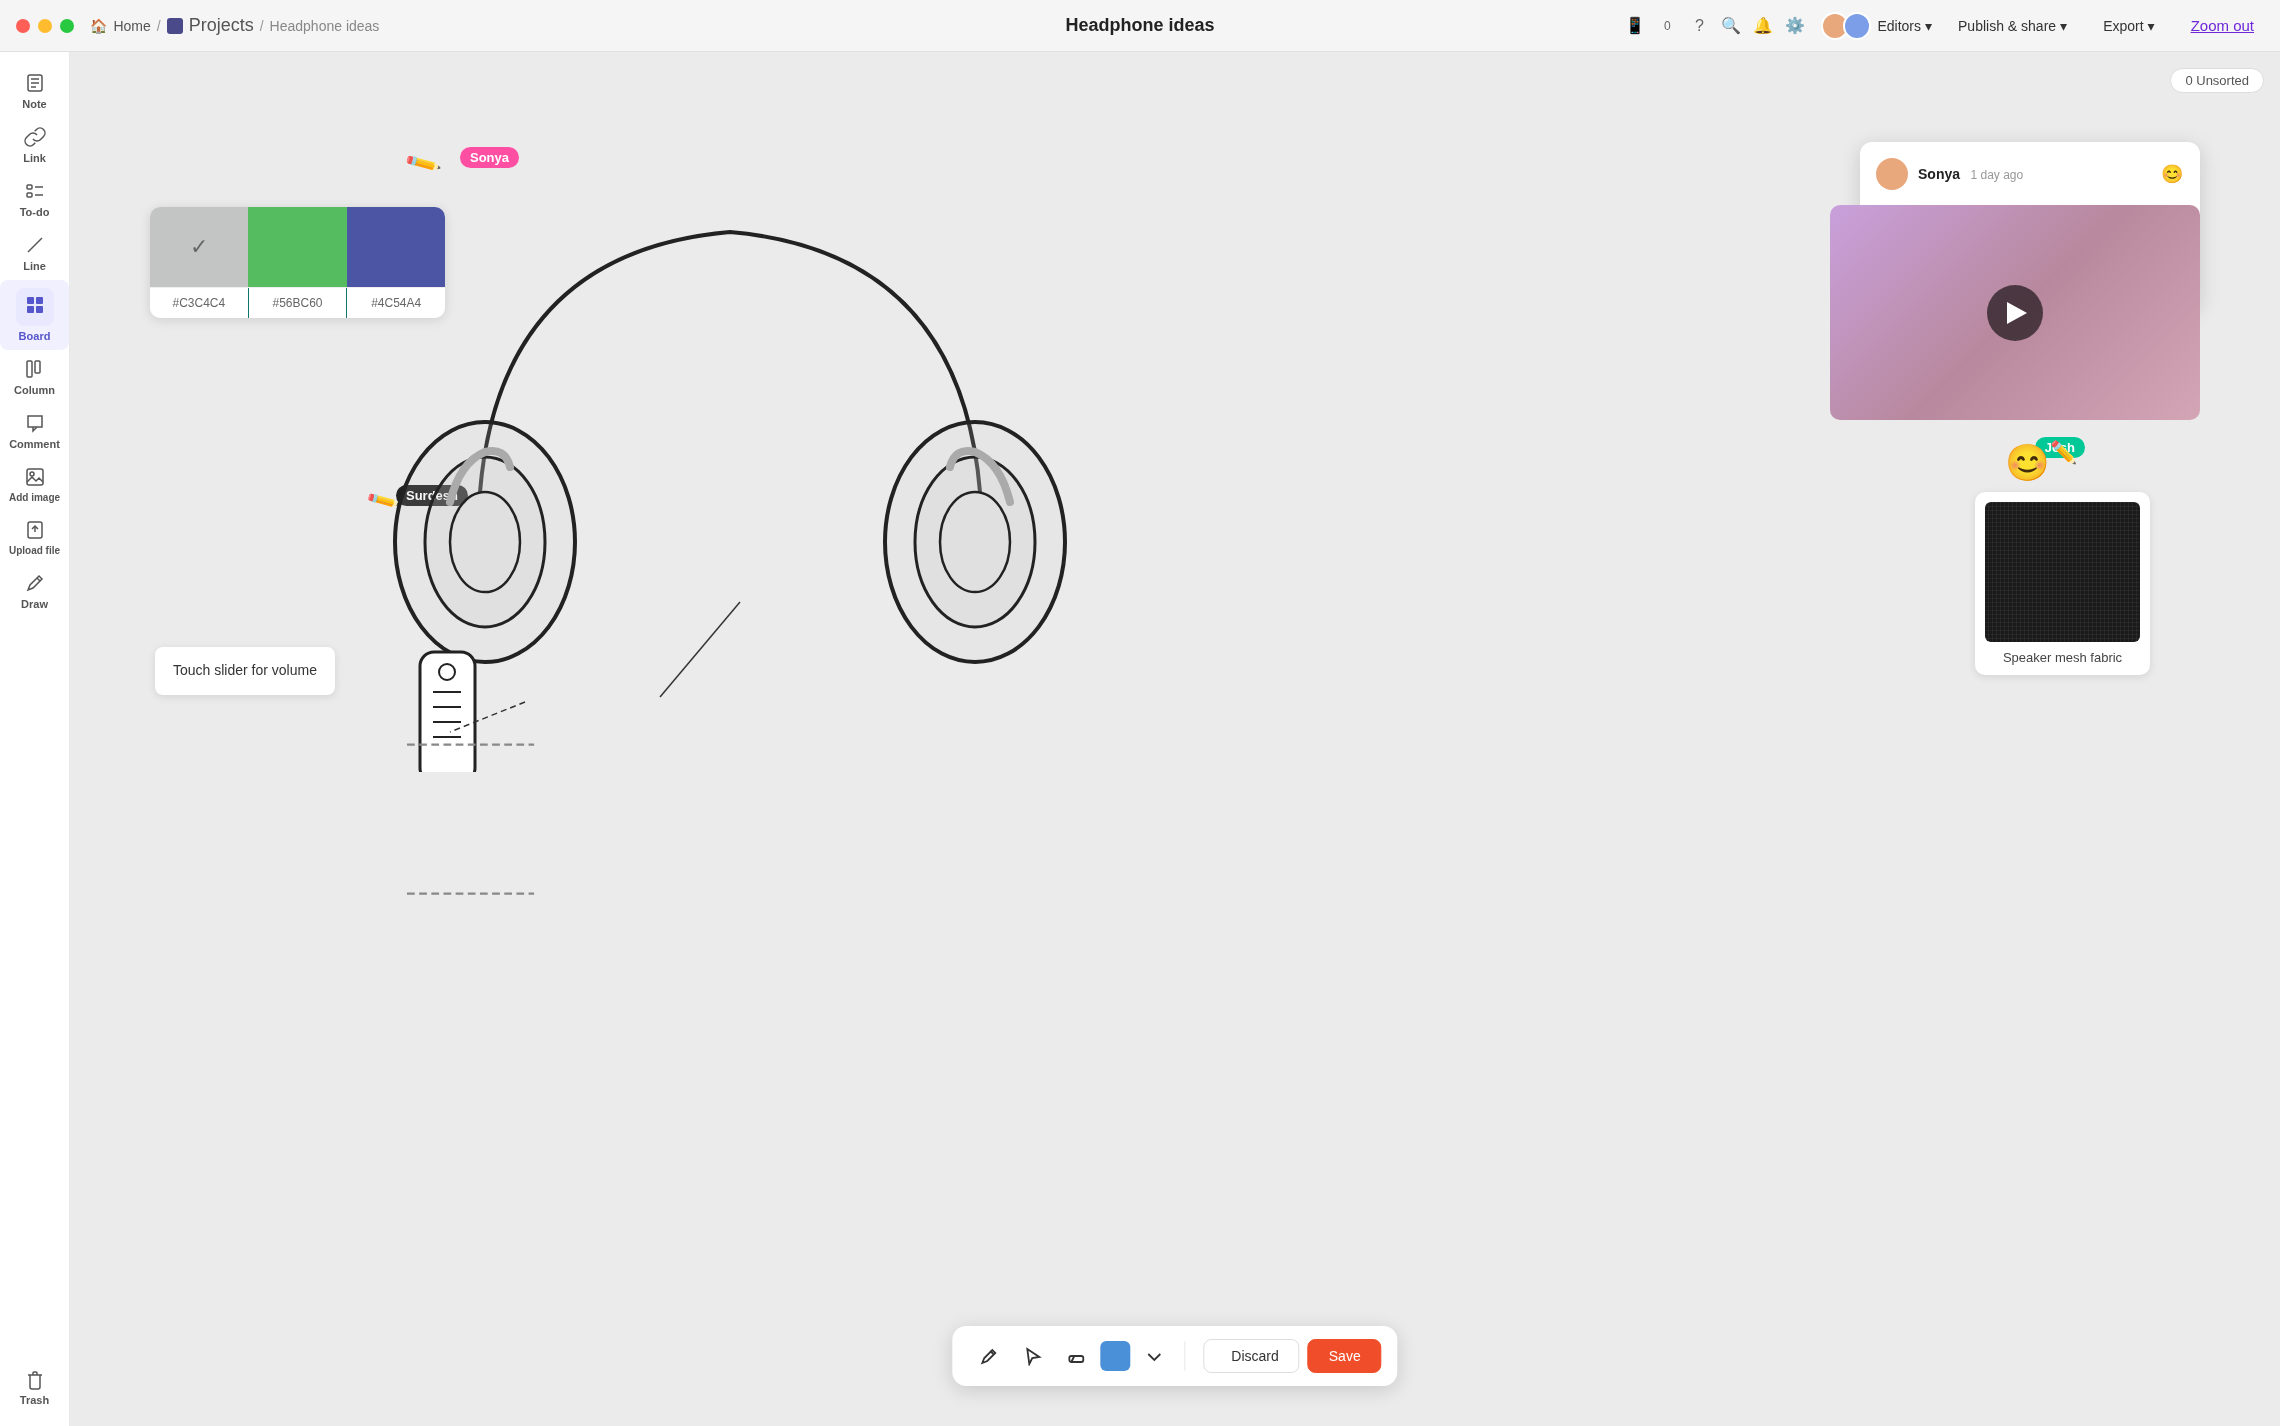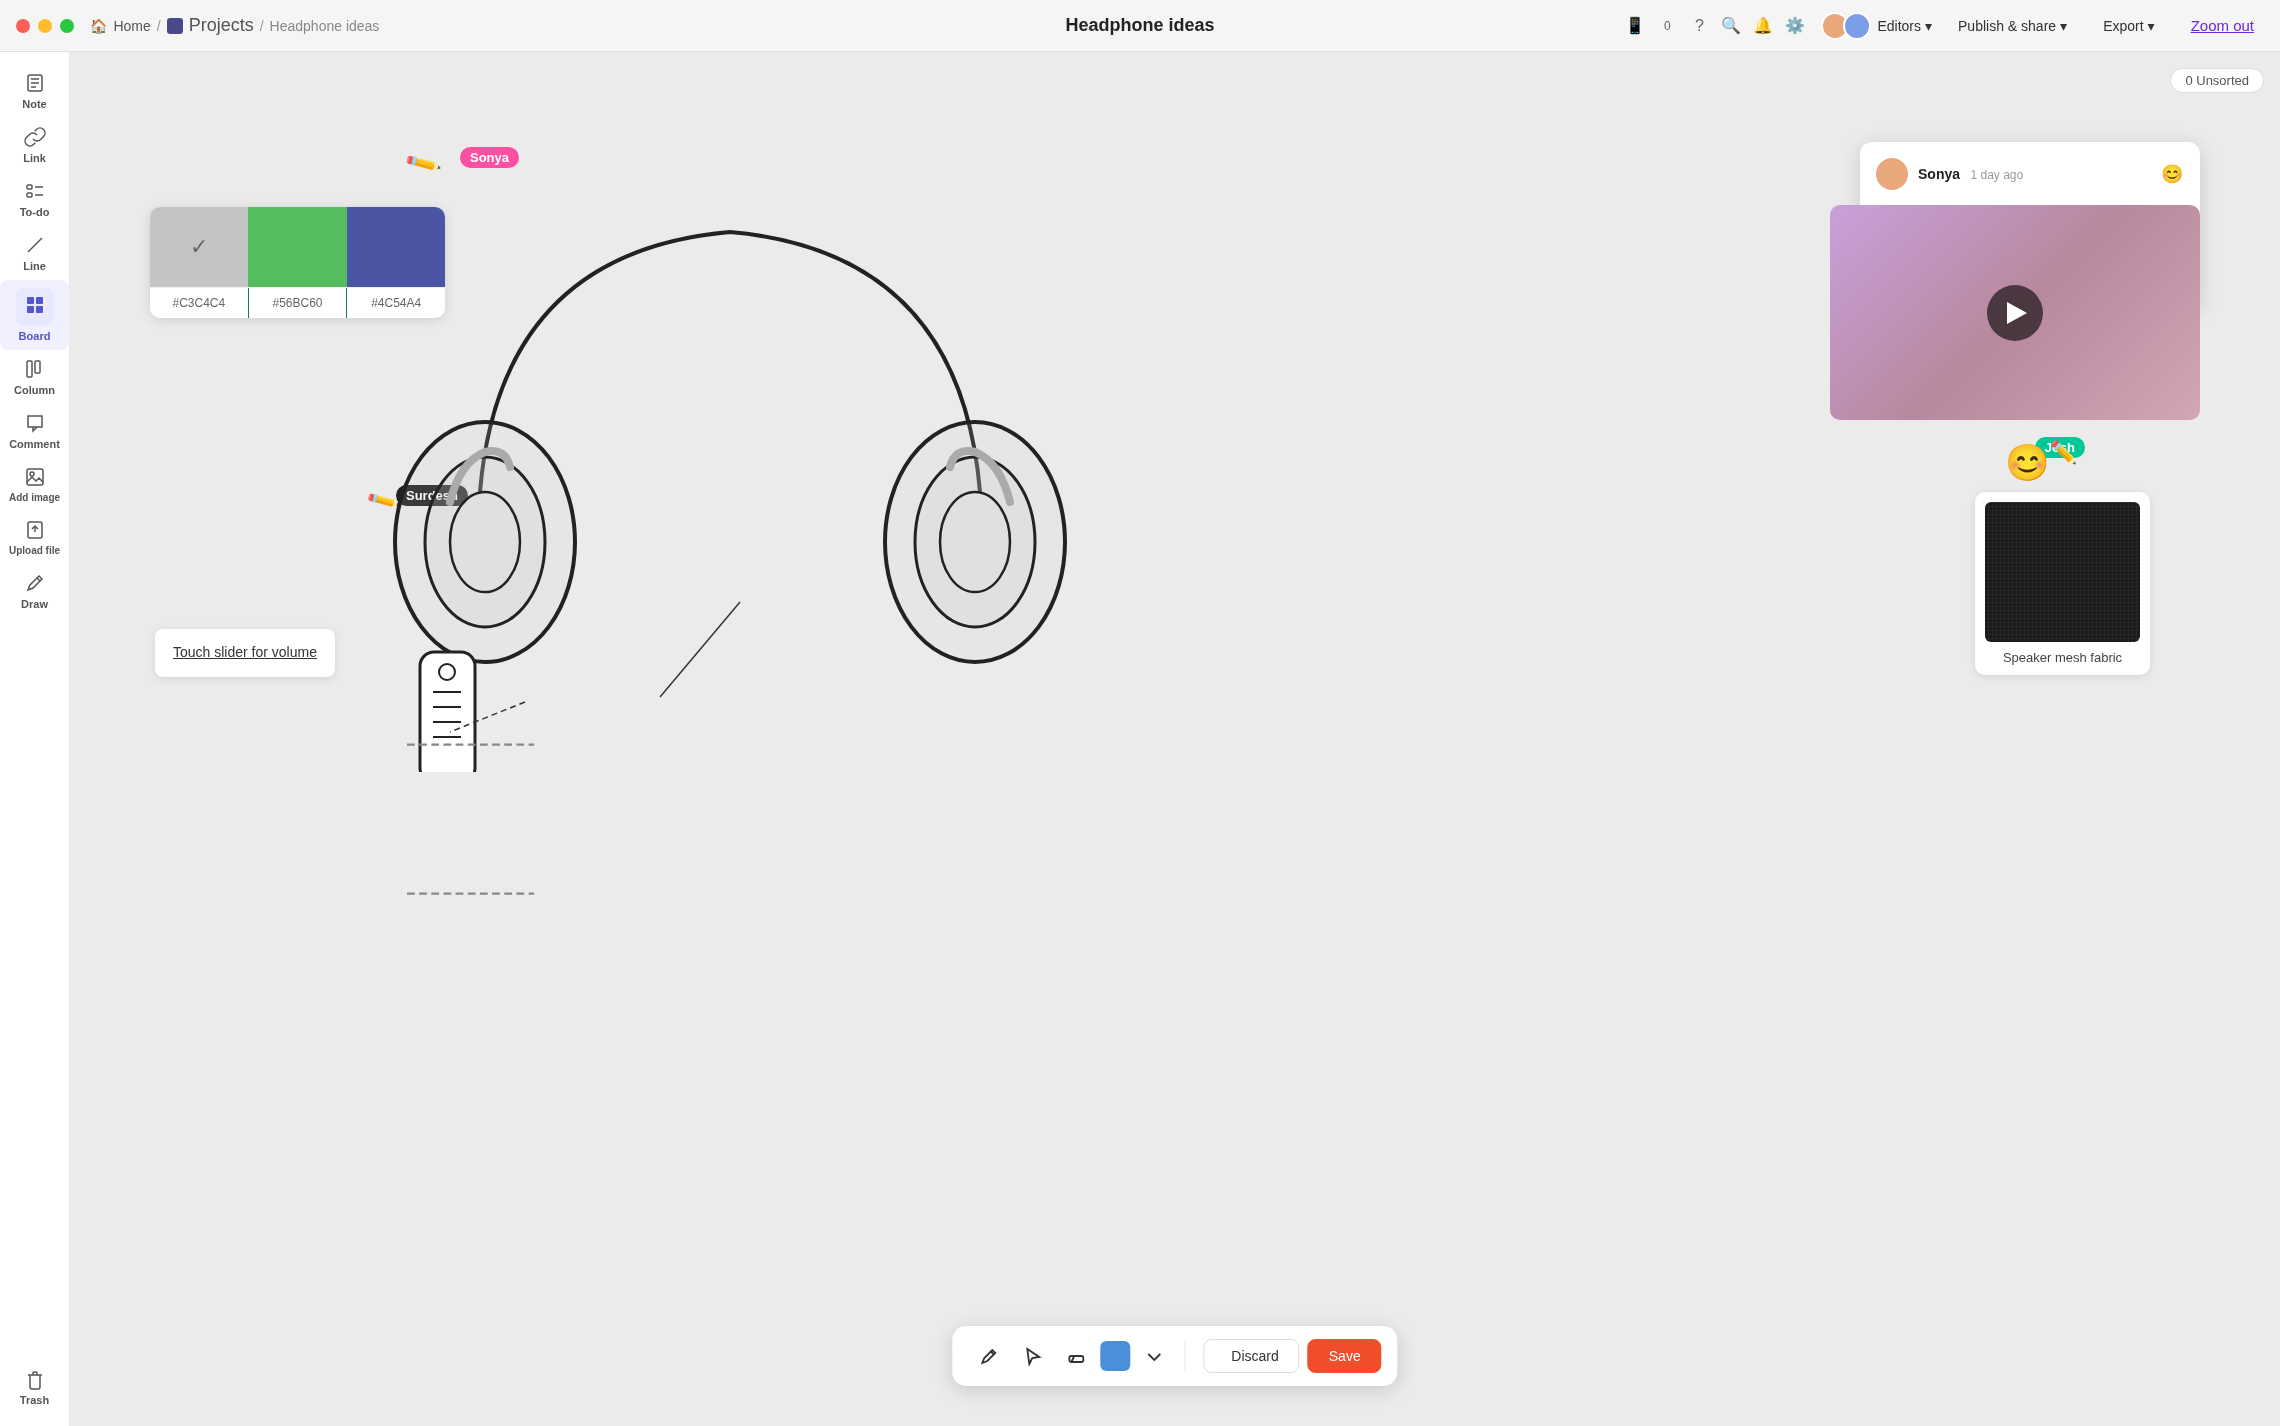--- a/index.html
+++ b/index.html
@@ -483,21 +483,21 @@
       <line x1="113" y1="550" x2="141" y2="550" stroke="#222" stroke-width="2"></line>
       <line x1="113" y1="565" x2="141" y2="565" stroke="#222" stroke-width="2"></line>
 
       <line x1="205" y1="530" x2="130" y2="560" stroke="#333" stroke-width="1.5" stroke-dasharray="6,4"></line>
       <line x1="205" y1="648" x2="155" y2="600" stroke="#333" stroke-width="1.5" stroke-dasharray="6,4"></line>
 
       <line x1="340" y1="525" x2="420" y2="430" stroke="#333" stroke-width="1.5"></line>
     </svg>
 
 
-    <div class="annotation-card" style="top:577px;left:85px;text-decoration:underline;">
+    <div class="annotation-card" style="top:595px;left:85px;">
       <span>Touch slider for volume</span>
     </div>
 
     <svg style="position:absolute;top:0;left:0;width:100%;height:100%;pointer-events:none;" viewBox="0 0 2000 1000">
       <line x1="305" y1="505" x2="420" y2="505" stroke="#888" stroke-width="2" stroke-dasharray="7,4"></line>
       <line x1="305" y1="640" x2="420" y2="640" stroke="#888" stroke-width="2" stroke-dasharray="7,4"></line>
     </svg>
 
     <div class="comment-panel">
       <div class="comment-header">

